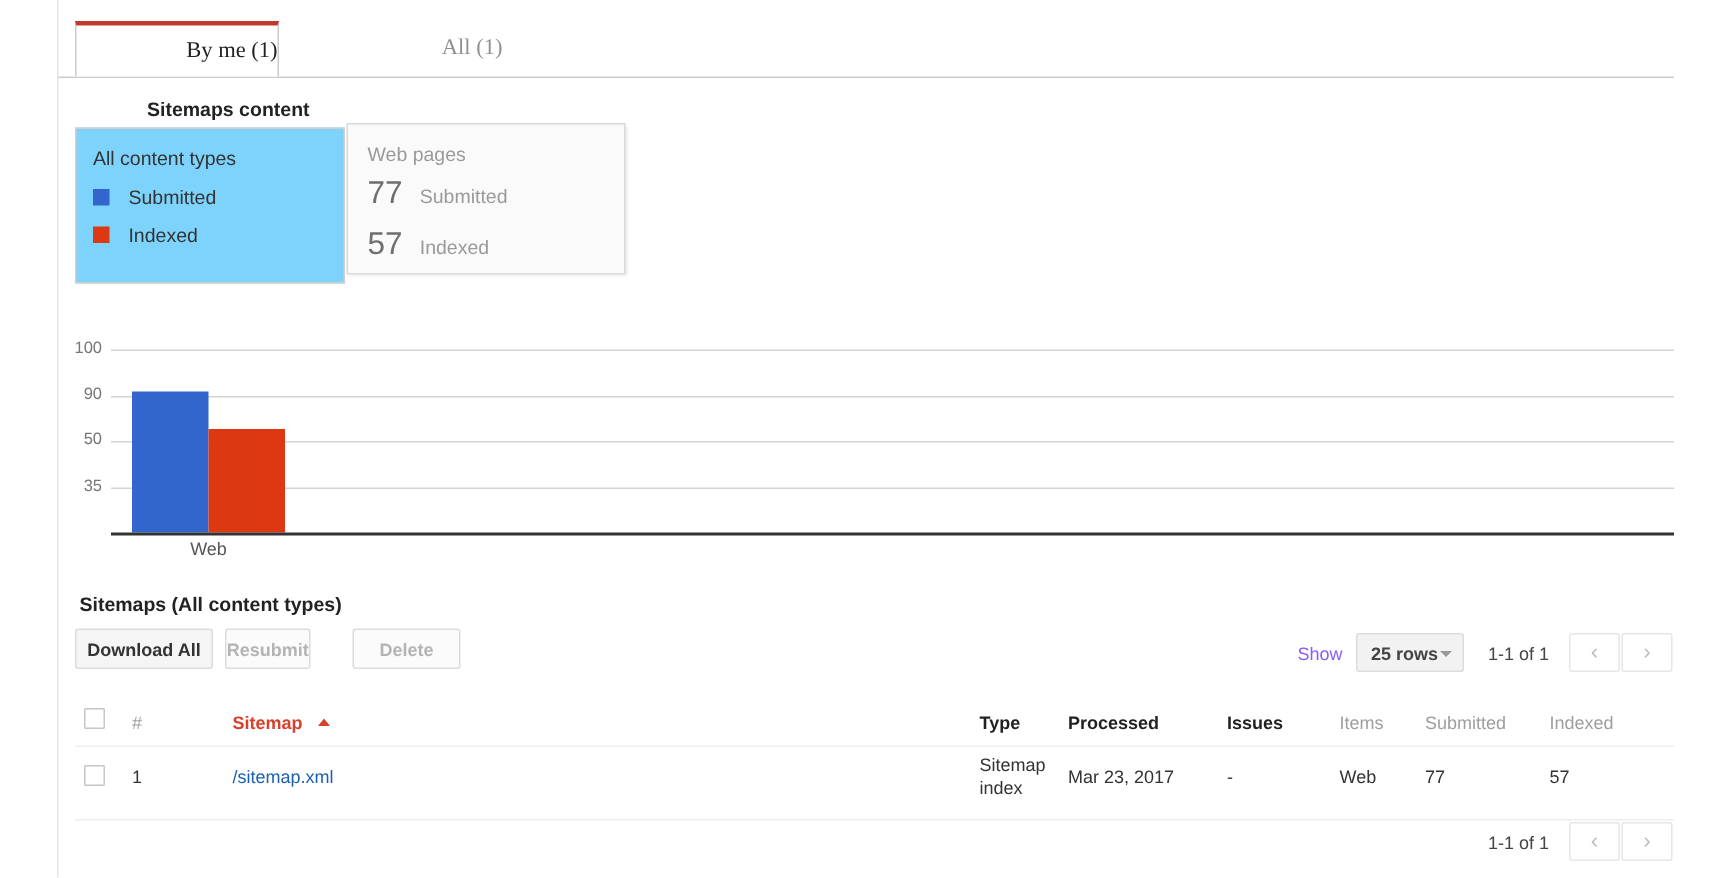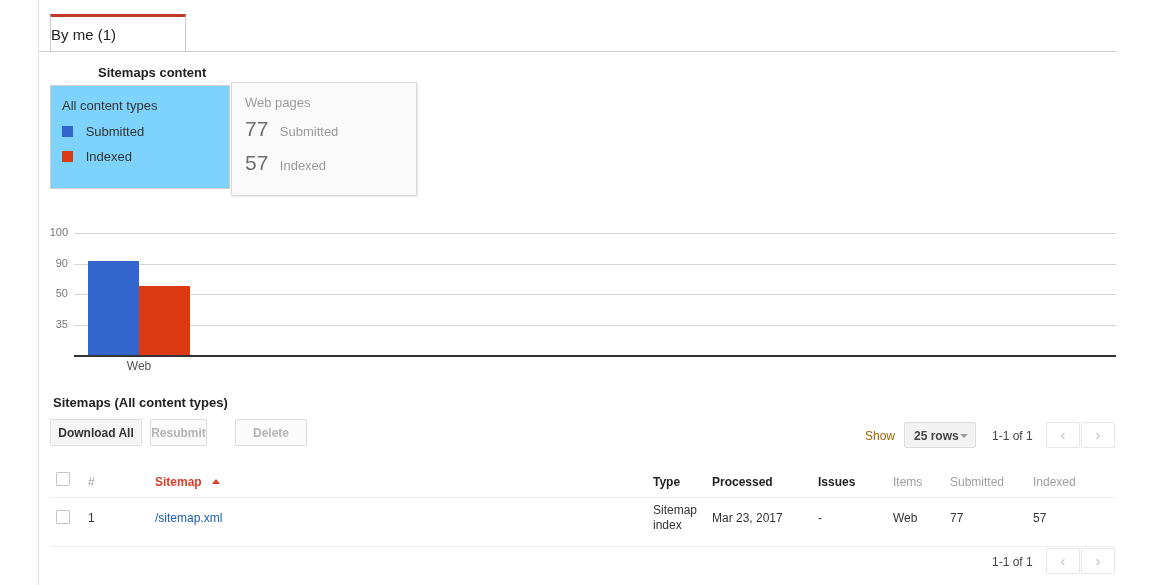--- a/index.html
+++ b/index.html
@@ -47,25 +47,26 @@
     top: 37px;
     width: 1077px;
     height: 1px;
     background: #cccccc;
   }
   .tab {
     position: absolute;
     top: 0;
     height: 37px;
     line-height: 37px;
-    text-align: left;
+    text-align: right;
     font-size: 15px;
     box-sizing: border-box;
     cursor: pointer;
     background: transparent;
+    font-family: Liberation Serif, serif;
   }
   .tab.active {
     left: 11px;
     width: 136px;
     color: #222222;
     background: #ffffff;
     border-top: 3px solid #c0392b;
     border-left: 1px solid #cccccc;
     border-right: 1px solid #cccccc;
     line-height: 35px;
@@ -122,21 +123,21 @@
     display: inline-block;
     width: 11px;
     height: 11px;
     margin-right: 9px;
     vertical-align: -1px;
   }
   .card-web {
     position: absolute;
     left: 181px; top: -3px;
     width: 186px;
-    height: 114px;
+    height: 101px;
     background: #fafafa;
     border: 1px solid #d9d9d9;
     box-sizing: border-box;
     box-shadow: 1px 1px 2px rgba(0,0,0,0.10);
     cursor: pointer;
   }
   .card-web .cw-title {
     position: absolute;
     left: 13px; top: 12px;
     font-size: 13px;
@@ -224,21 +225,21 @@
   #btn-delete   { left: 235px; width: 72px; }
 
   
   .pager { position: absolute; height: 30px; }
   #pager-top    { left: 860px; top: 422px; }
   #pager-bottom { left: 860px; top: 548px; }
   .pager .show-lbl {
     position: absolute;
     left: 5px; top: 7px;
     font-size: 12px;
-    color: #a16207;
+    color: #8b5cf6;
   }
   .pager .rows-select {
     position: absolute;
     left: 44px; top: 0;
     width: 72px; height: 26px;
     line-height: 26px;
     background: #f2f2f2;
     border: 1px solid #dcdcdc;
     border-radius: 2px;
     font-size: 12px;
@@ -345,20 +346,23 @@
 
 <div id="page">
 
   <div class="left-rule"></div>
 
   <div class="tabbar">
     <div class="tabbar-underline"></div>
     <div class="tab active">
       <span>By me (1)</span>
     </div>
+    <div class="tab inactive">
+      <span>All (1)</span>
+    </div>
   </div>
 
   <div class="section-title" id="sitemaps-content-title">Sitemaps content</div>
 
   <div class="cards">
 
     <div class="card-types">
       <div class="ct-title">All content types</div>
       <div class="legend-row r1">
         <span class="swatch" id="sw-submitted" style="background: rgb(51, 102, 204);"></span>

